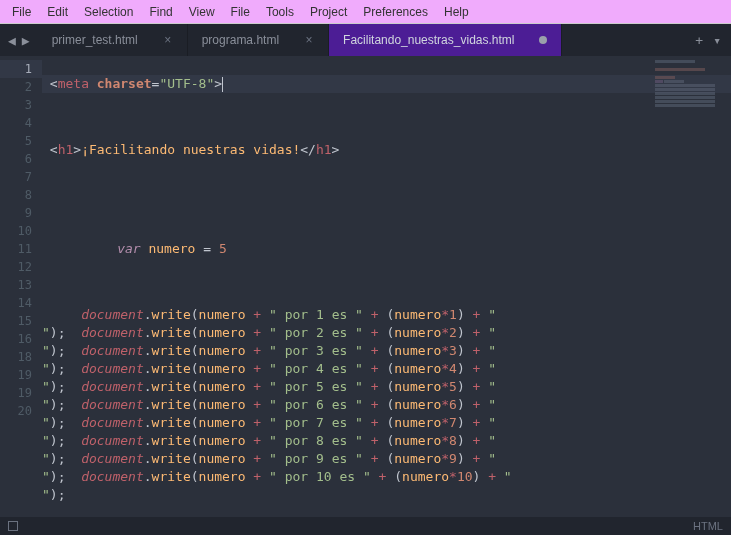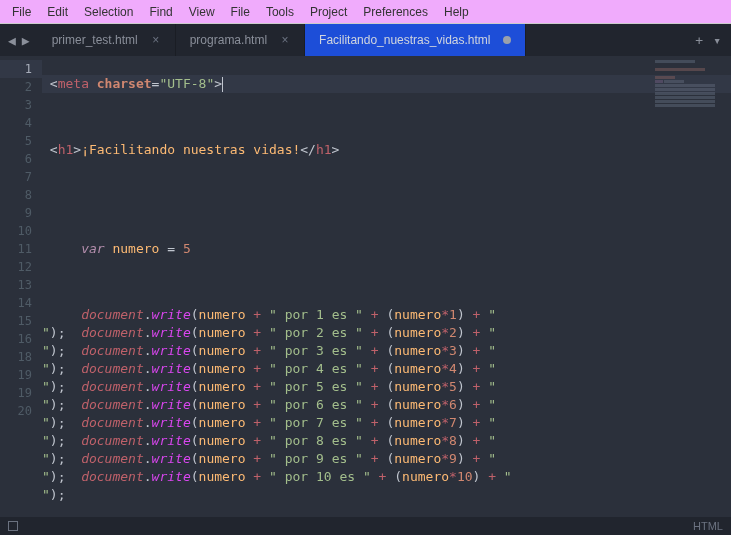--- a/index.html
+++ b/index.html
@@ -41,24 +41,24 @@
 }
 .tab {
   display: flex;
   align-items: center;
   padding: 0 14px;
   color: #8a8f9a;
   font-family: Arial, sans-serif;
   font-size: 12px;
   position: relative;
   border-right: 1px solid #1a1d24;
-  gap: 13px;
+  gap: 25px;
 }
 .tab.active {
-  background: #1d4ed8;
+  background: #4c1d95;
   color: #d0d5de;
 }
 .tab .close, .tab .dot {
   width: 10px;
   text-align: center;
   color: #6b7280;
 }
 .tab .dot {
   width: 8px; height: 8px; border-radius: 50%; background: #9aa0ab;
 }
@@ -93,25 +93,25 @@
   position: relative;
 }
 .line { height: 18px; line-height: 18px; }
 .line.active { background: #323846; }
 .punct { color: #c0c5ce; }
 .tagang { color: #c0c5ce; }
 .tagname { color: #bf616a; }
 .attr { color: #d08770; font-weight: bold; }
 .str { color: #a3be8c; }
 .ident { color: #fdba74; }
-.storage { font-style: italic; color: #b48ead; }
+.storage { font-style: italic; color: #b48ead; margin-left: 36px; }
 .num { color: #d08770; }
 .op { color: #c0c5ce; }
 .opplus { color: #bf616a; }
-.call { color: #d946ef; font-style: italic; }
+.call { color: #fdba74; }
 .obj { font-style: italic; color: #bf616a; }
 .cursor {
   display: inline-block;
   width: 1px;
   height: 15px;
   background: #c0c5ce;
   vertical-align: middle;
   margin-left: 0px;
 }
 .minimap {

